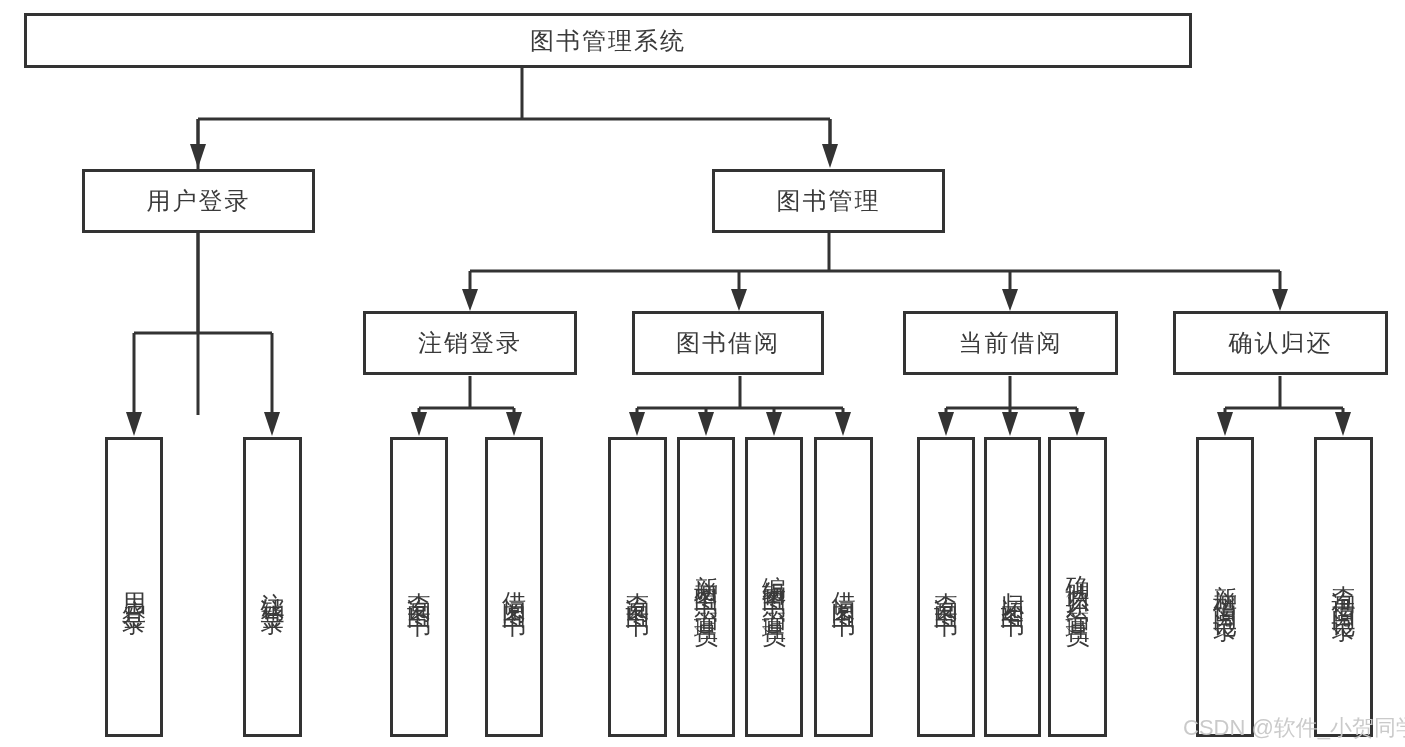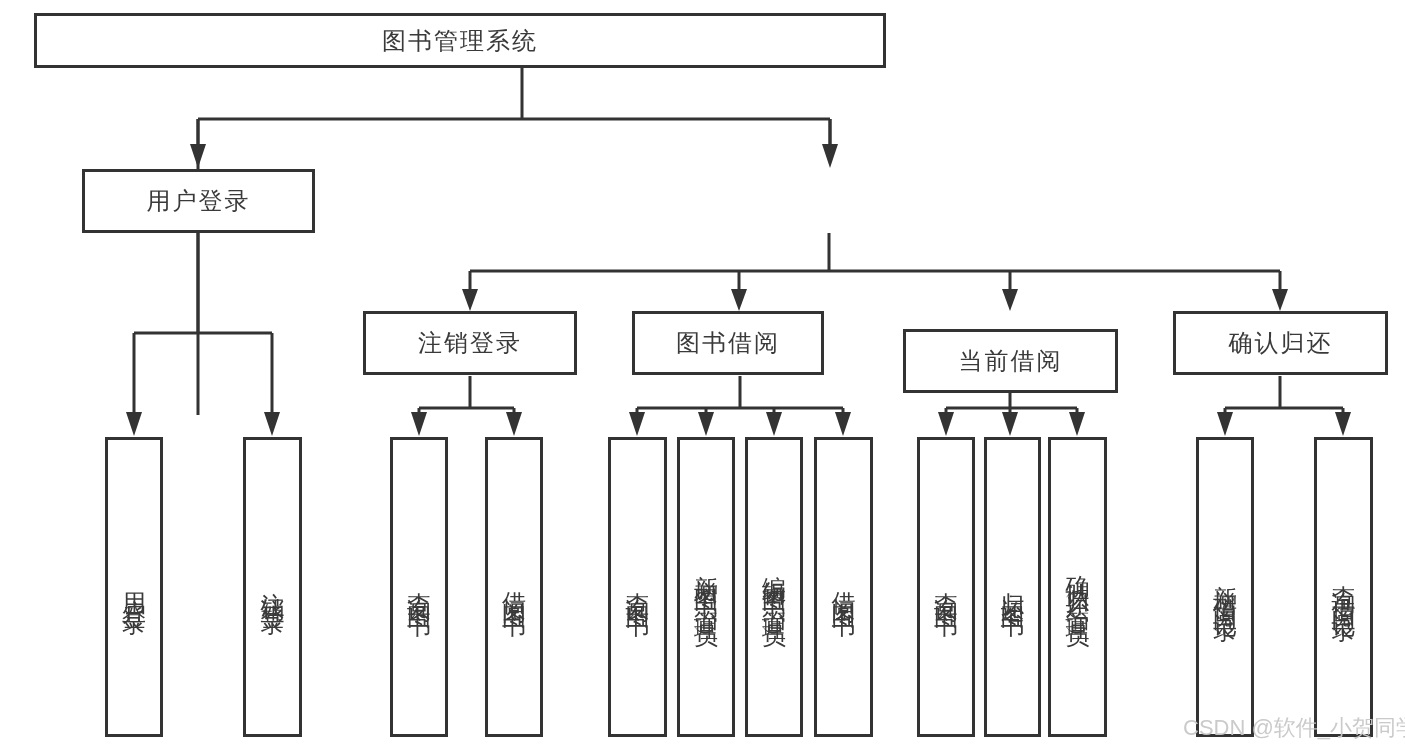--- a/index.html
+++ b/index.html
@@ -118,35 +118,38 @@
 
     <g>
       <path d="M1280 376 V408 M1225 408 H1343"></path>
       <path d="M1225 408 V419"></path>
       <polygon points="1217,412 1233,412 1225,436"></polygon>
       <path d="M1343 408 V419"></path>
       <polygon points="1335,412 1351,412 1343,436"></polygon>
     </g>
   </svg>
 
-  <div class="node" style="left:34px;top:13px;width:852px;height:55px">
+  <div class="node" style="left:24px;top:13px;width:1168px;height:55px">
     <span class="lbl">图书管理系统</span>
   </div>
 
   <div class="node" style="left:82px;top:169px;width:233px;height:64px">
     <span class="lbl">用户登录</span>
   </div>
+  <div class="node" style="left:712px;top:169px;width:233px;height:64px">
+    <span class="lbl">图书管理</span>
+  </div>
 
   <div class="node" style="left:363px;top:311px;width:214px;height:64px">
     <span class="lbl">注销登录</span>
   </div>
   <div class="node" style="left:632px;top:311px;width:192px;height:64px">
     <span class="lbl">图书借阅</span>
   </div>
-  <div class="node" style="left:903px;top:329px;width:215px;height:64px">
+  <div class="node" style="left:903px;top:311px;width:215px;height:64px">
     <span class="lbl">当前借阅</span>
   </div>
   <div class="node" style="left:1173px;top:311px;width:215px;height:64px">
     <span class="lbl">确认归还</span>
   </div>
 
   <div class="node" style="left:105px;top:437px;width:58px;height:300px">
     <span class="vtext">用户登录</span>
   </div>
   <div class="node" style="left:243px;top:437px;width:59px;height:300px">

